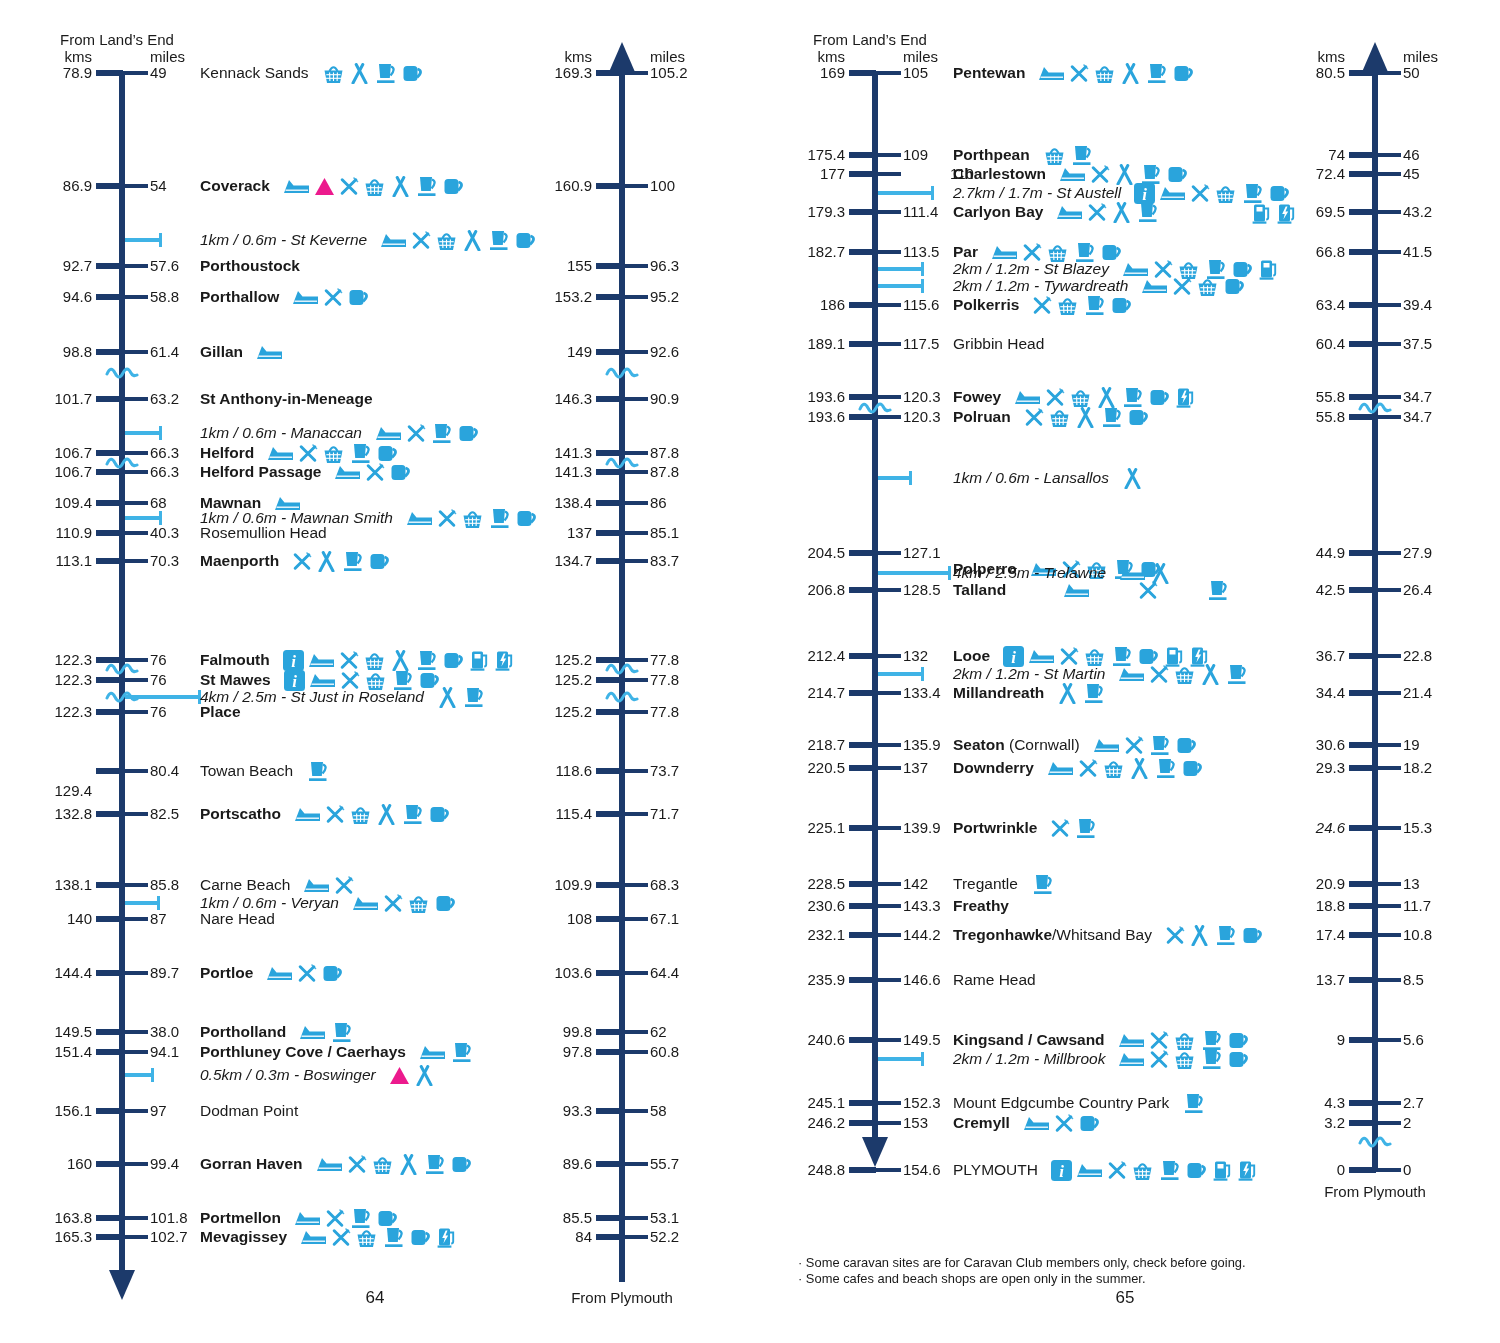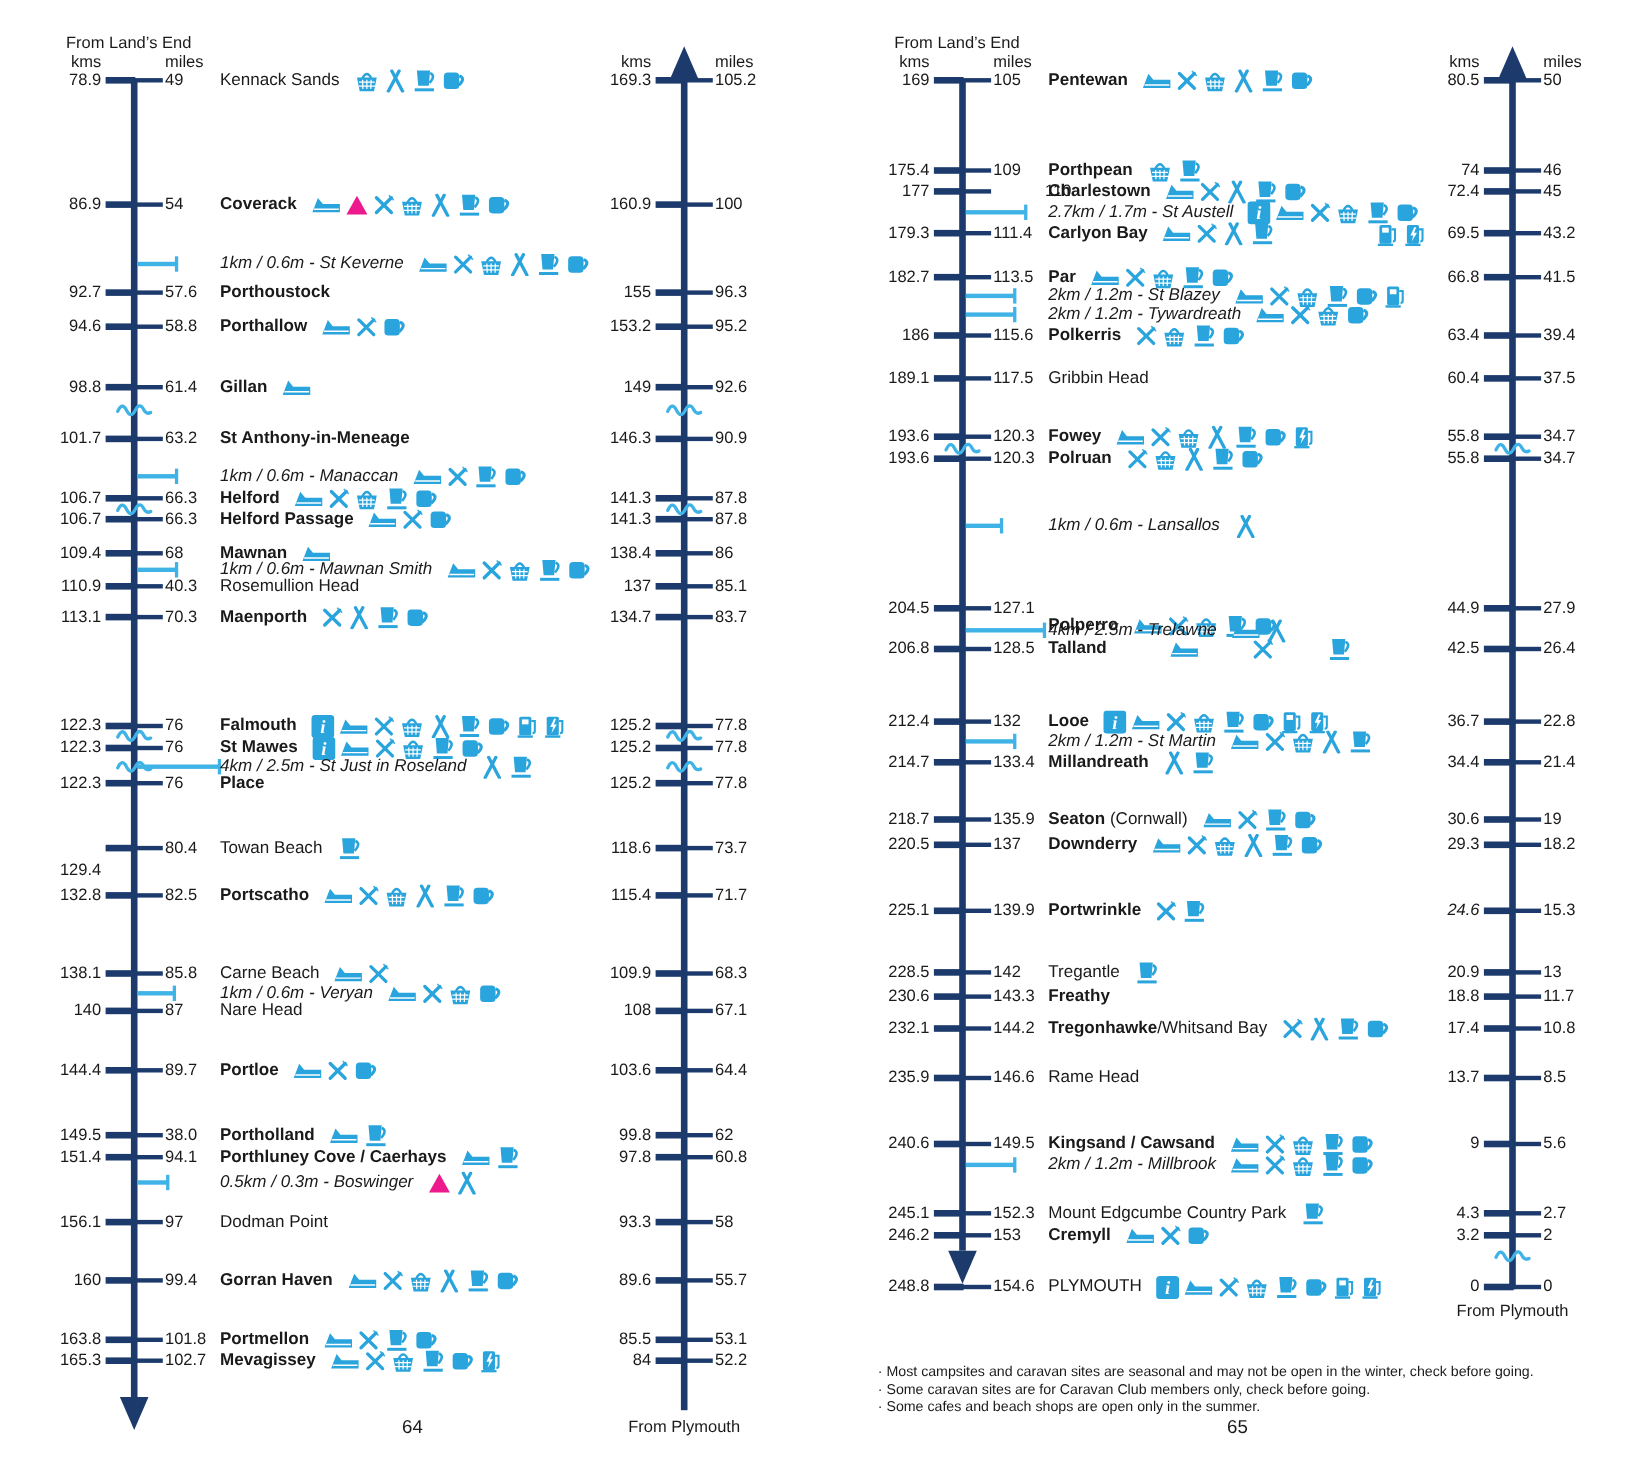--- a/index.html
+++ b/index.html
@@ -14,21 +14,20 @@
   .row .nm{font-size:15.5px;margin-right:13px}
   .row .ic{display:flex;align-items:center;margin-right:4px}
   .vline{position:absolute}
   .note{position:absolute;font-size:12.9px;line-height:16.4px}
   .pageno{position:absolute;font-size:17px;transform:translateX(-50%)}
 </style>
 </head>
 <body>
 
 <div class="canvas" id="canvas">
-  <div class="note" style="left:798px;top:1239px">· Most campsites and caravan sites are seasonal and may not be open in the winter, check before going.</div>
   <div class="note" style="left:798px;top:1255px">· Some caravan sites are for Caravan Club members only, check before going.</div>
   <div class="note" style="left:798px;top:1271px">· Some cafes and beach shops are open only in the summer.</div>
   <div class="pageno" style="left:375px;top:1288px">64</div>
   <div class="pageno" style="left:1125px;top:1288px">65</div>
 <div class="vline" style="left: 119px; top: 73px; width: 6px; height: 1197px; background: rgb(28, 58, 107);"></div>
     <div class="vline" style="left: 109px; top: 1270px; width: 0px; height: 0px; border-left: 13px solid transparent; border-right: 13px solid transparent; border-top: 30px solid rgb(28, 58, 107);"></div>
     <div class="t" style="left: 60px; top: 31px;">From Land’s End</div>
     <div class="t ra" style="left: 92px; top: 48px;">kms</div>
     <div class="t" style="left: 150px; top: 48px;">miles</div>
     <div class="vline" style="left: 105px; top: 365px; width: 34px; height: 14px;"><svg width="34" height="14" viewBox="0 0 34 14">

